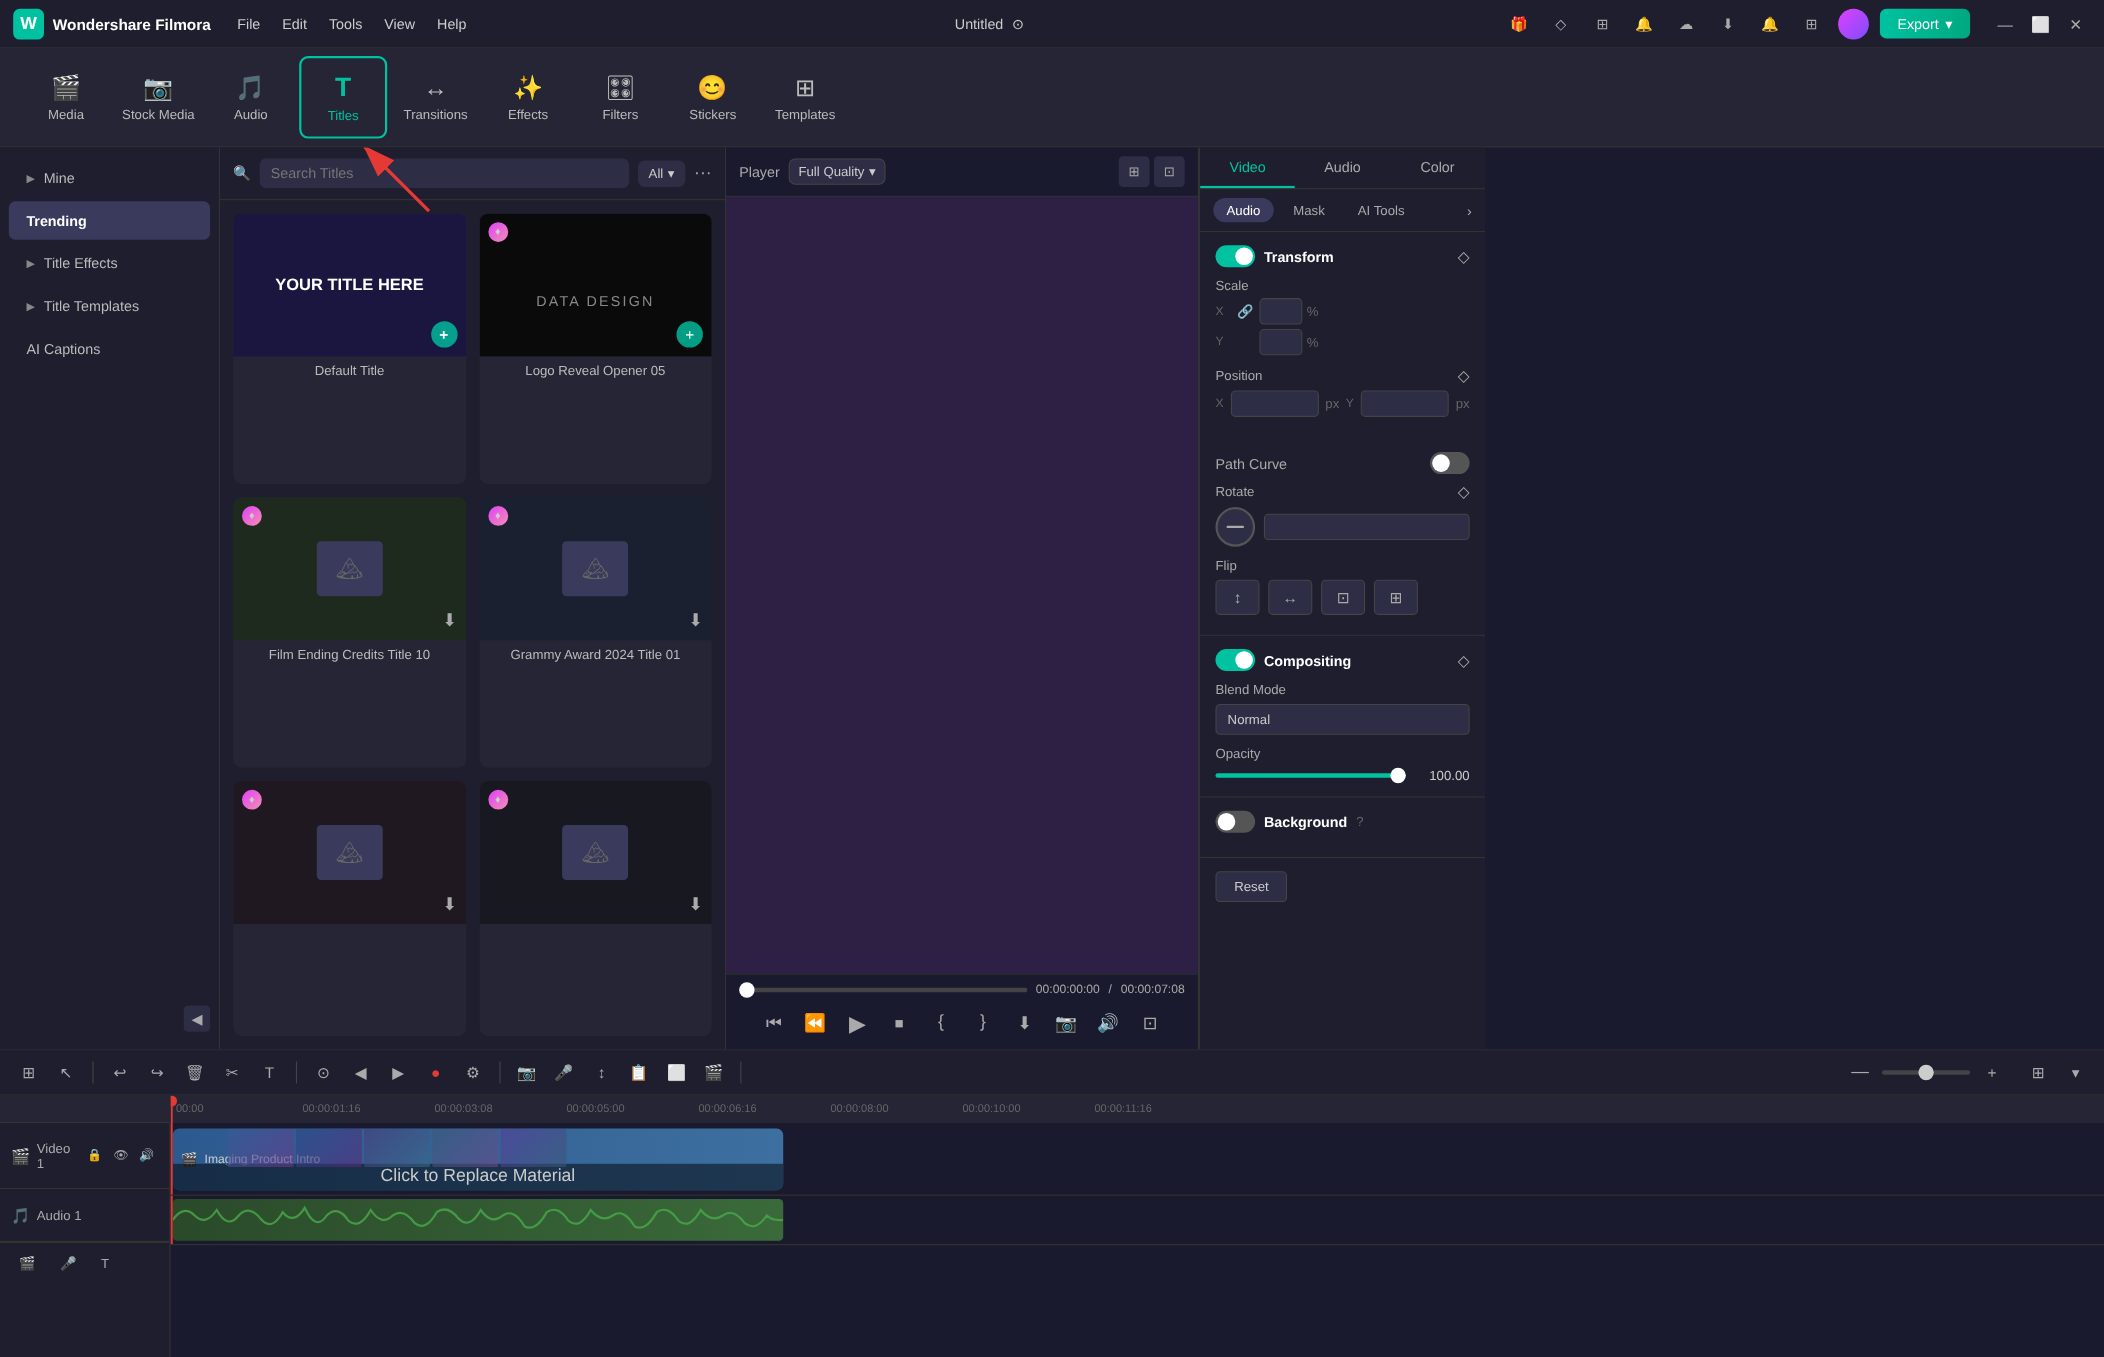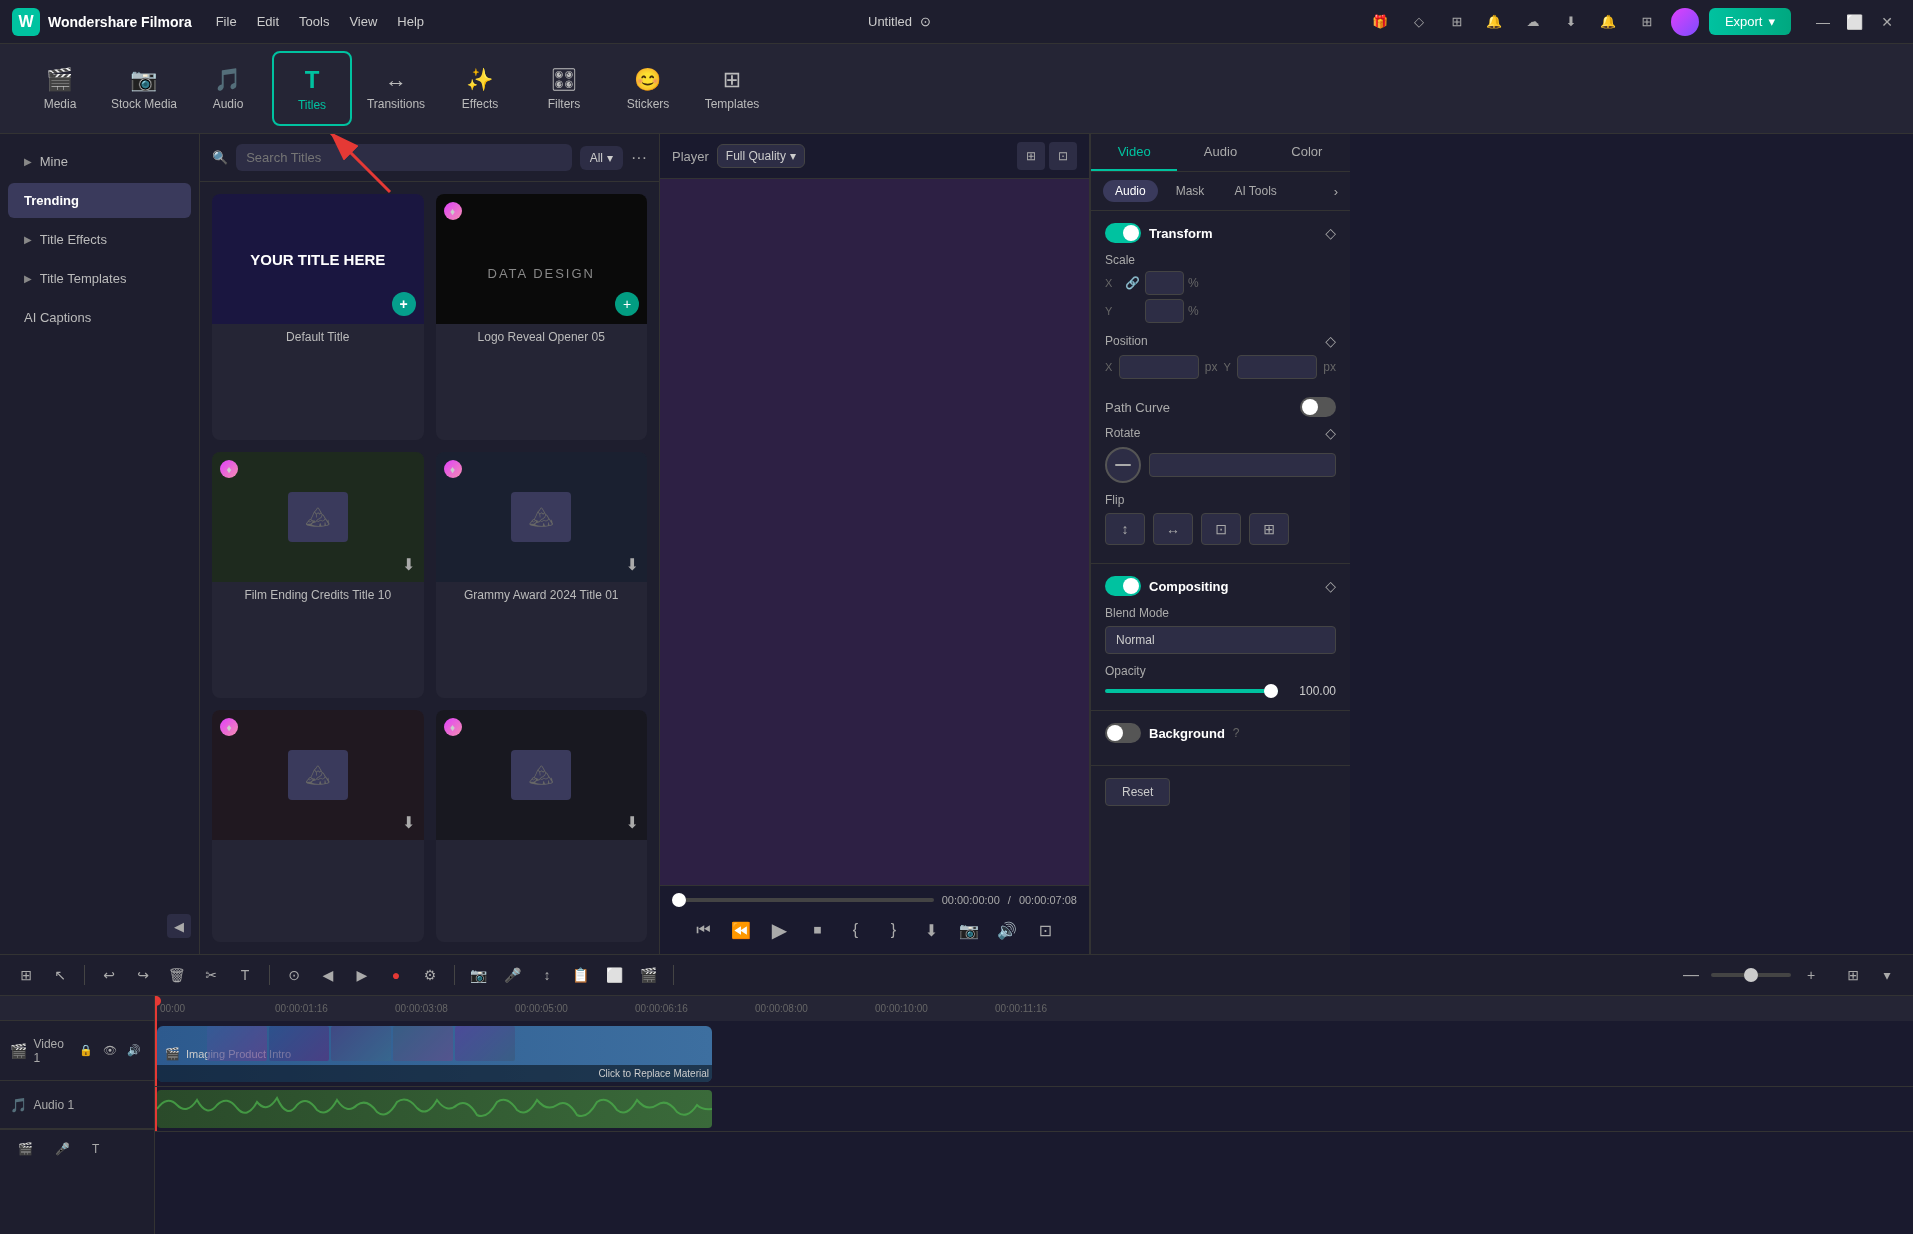--- a/index.html
+++ b/index.html
@@ -392,21 +392,21 @@
             <div style="display:grid; grid-template-columns:16px 16px 1fr 30px 80px 30px; align-items:center; gap:4px;">
               <span style="color:#666; font-size:11px;">Y</span>
               <span></span>
               <input class="prop-input" style="width: 100%;" value="">
               <span class="prop-unit">%</span>
               <span></span>
                 <span></span>
             </div>
           </div>
 
-          <div style="margin-bottom:10px;">
+          <div style="margin-bottom:24px;">
             <div style="display:flex; align-items:center; justify-content:space-between; margin-bottom:6px;">
               <span style="color:#aaa; font-size:12px;">Position</span>
               <span class="diamond-icon">◇</span>
             </div>
             <div style="display:flex; align-items:center; gap:6px; margin-bottom:4px;">
               <span style="color:#666; font-size:11px; width:16px;">X</span>
               <input class="prop-input" value="" style="">
               <span class="prop-unit">px</span>
               <span style="color:#666; font-size:11px; width:16px;">Y</span>
               <input class="prop-input" value="" style="">
@@ -584,21 +584,21 @@
           <div class="tl-track" style="height:66px;">
 
             <div style="position:absolute; left:0; top:0; width:2px; height:100%; background:#e53935; z-index:10;"></div>
 
             <div class="tl-clip" style="left:2px; width:555px; height:56px; top:5px;">
               <div style="display:flex; align-items:center; gap:6px; padding:0 8px;">
                 <span style="font-size:12px;">🎬</span>
                 <span style="font-size:11px; color:#ccc;">Imaging Product Intro</span>
               </div>
 
-              <div style="position:absolute; bottom:0; left:0; right:0; background:rgba(0,0,0,0.5); text-align:right; padding:3px; font-size:10px; color:#ccc;">
+              <div style="position:absolute; bottom:0; left:0; right:0; background:rgba(0,0,0,0.5); text-align:center; padding:3px; font-size:16px; color:#ccc;">
                 <span>Click to Replace Material</span>
               </div>
 
               <div style="position:absolute; top:0; left:50px; right:0; height:35px; display:flex; overflow:hidden; opacity:0.6;">
                 <div style="width:60px; height:35px; background:linear-gradient(135deg, #3a5a9a, #6a3a8a); margin-right:2px; flex-shrink:0; border-radius:2px;"></div>
                 <div style="width:60px; height:35px; background:linear-gradient(135deg, #2a4a8a, #5a2a7a); margin-right:2px; flex-shrink:0; border-radius:2px;"></div>
                 <div style="width:60px; height:35px; background:linear-gradient(135deg, #4a3a7a, #3a6a8a); margin-right:2px; flex-shrink:0; border-radius:2px;"></div>
                 <div style="width:60px; height:35px; background:linear-gradient(135deg, #3a5a7a, #6a4a8a); margin-right:2px; flex-shrink:0; border-radius:2px;"></div>
                 <div style="width:60px; height:35px; background:linear-gradient(135deg, #5a3a9a, #3a5a7a); flex-shrink:0; border-radius:2px;"></div>
               </div>

